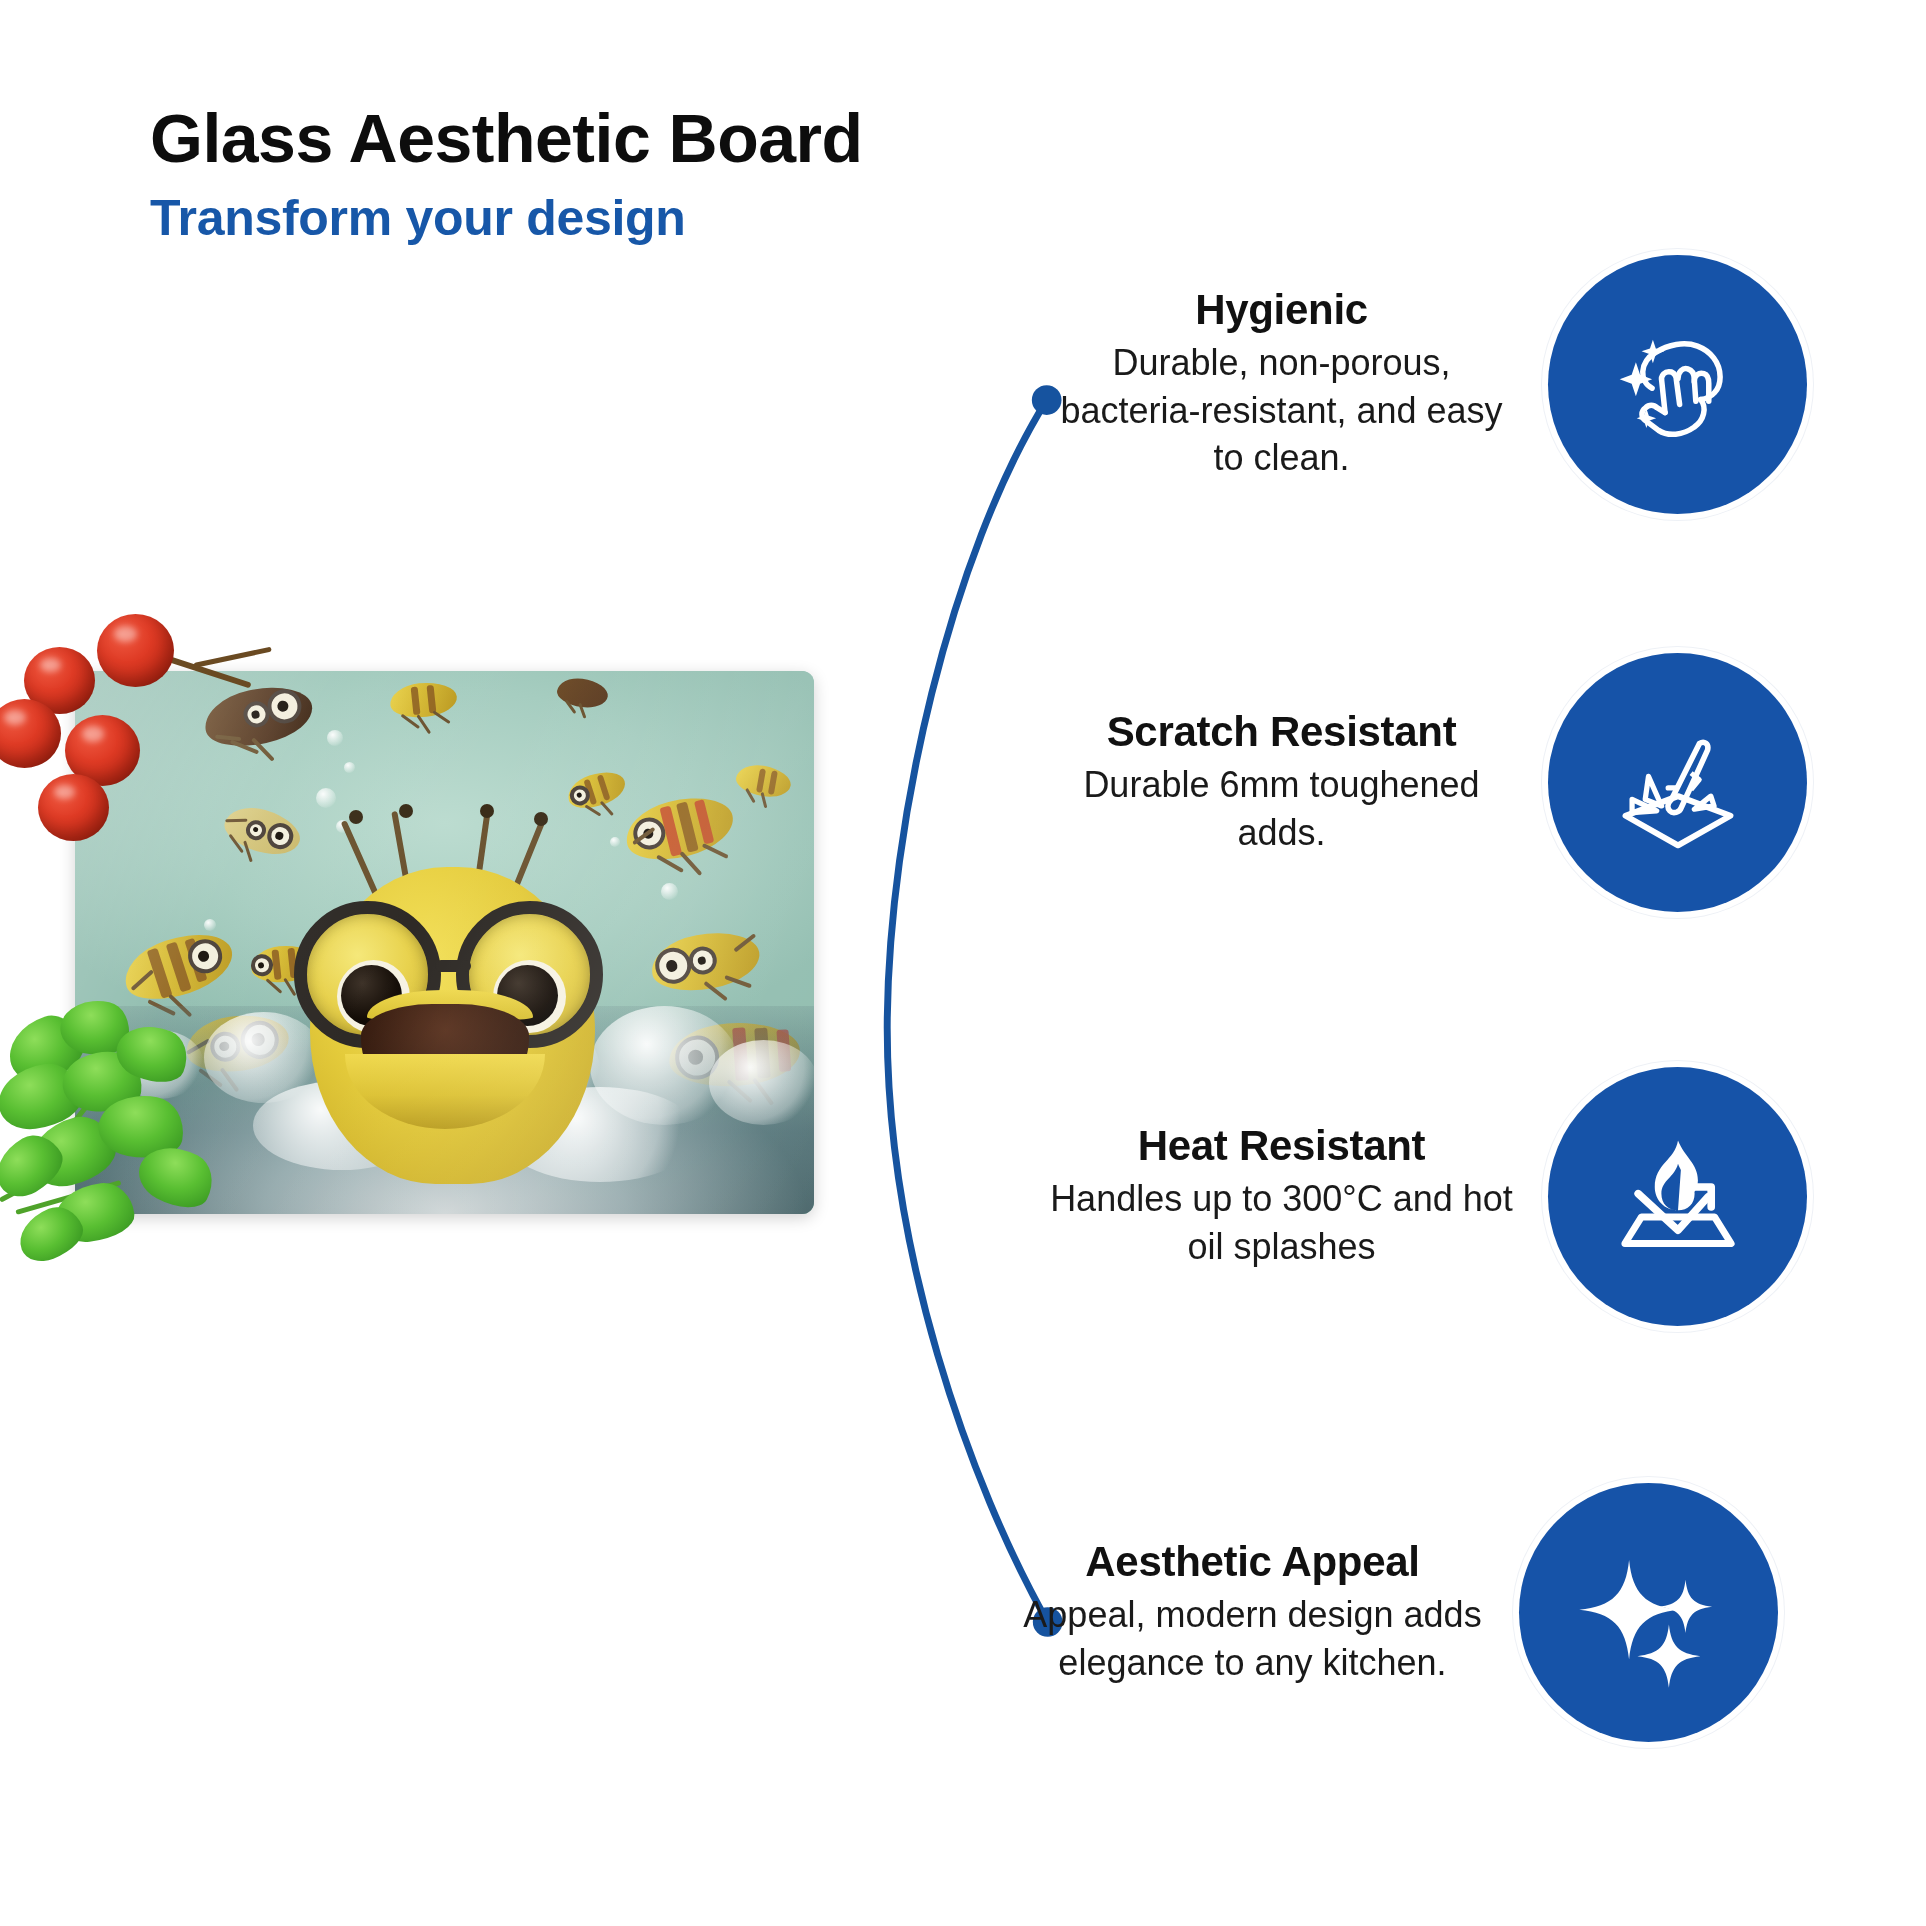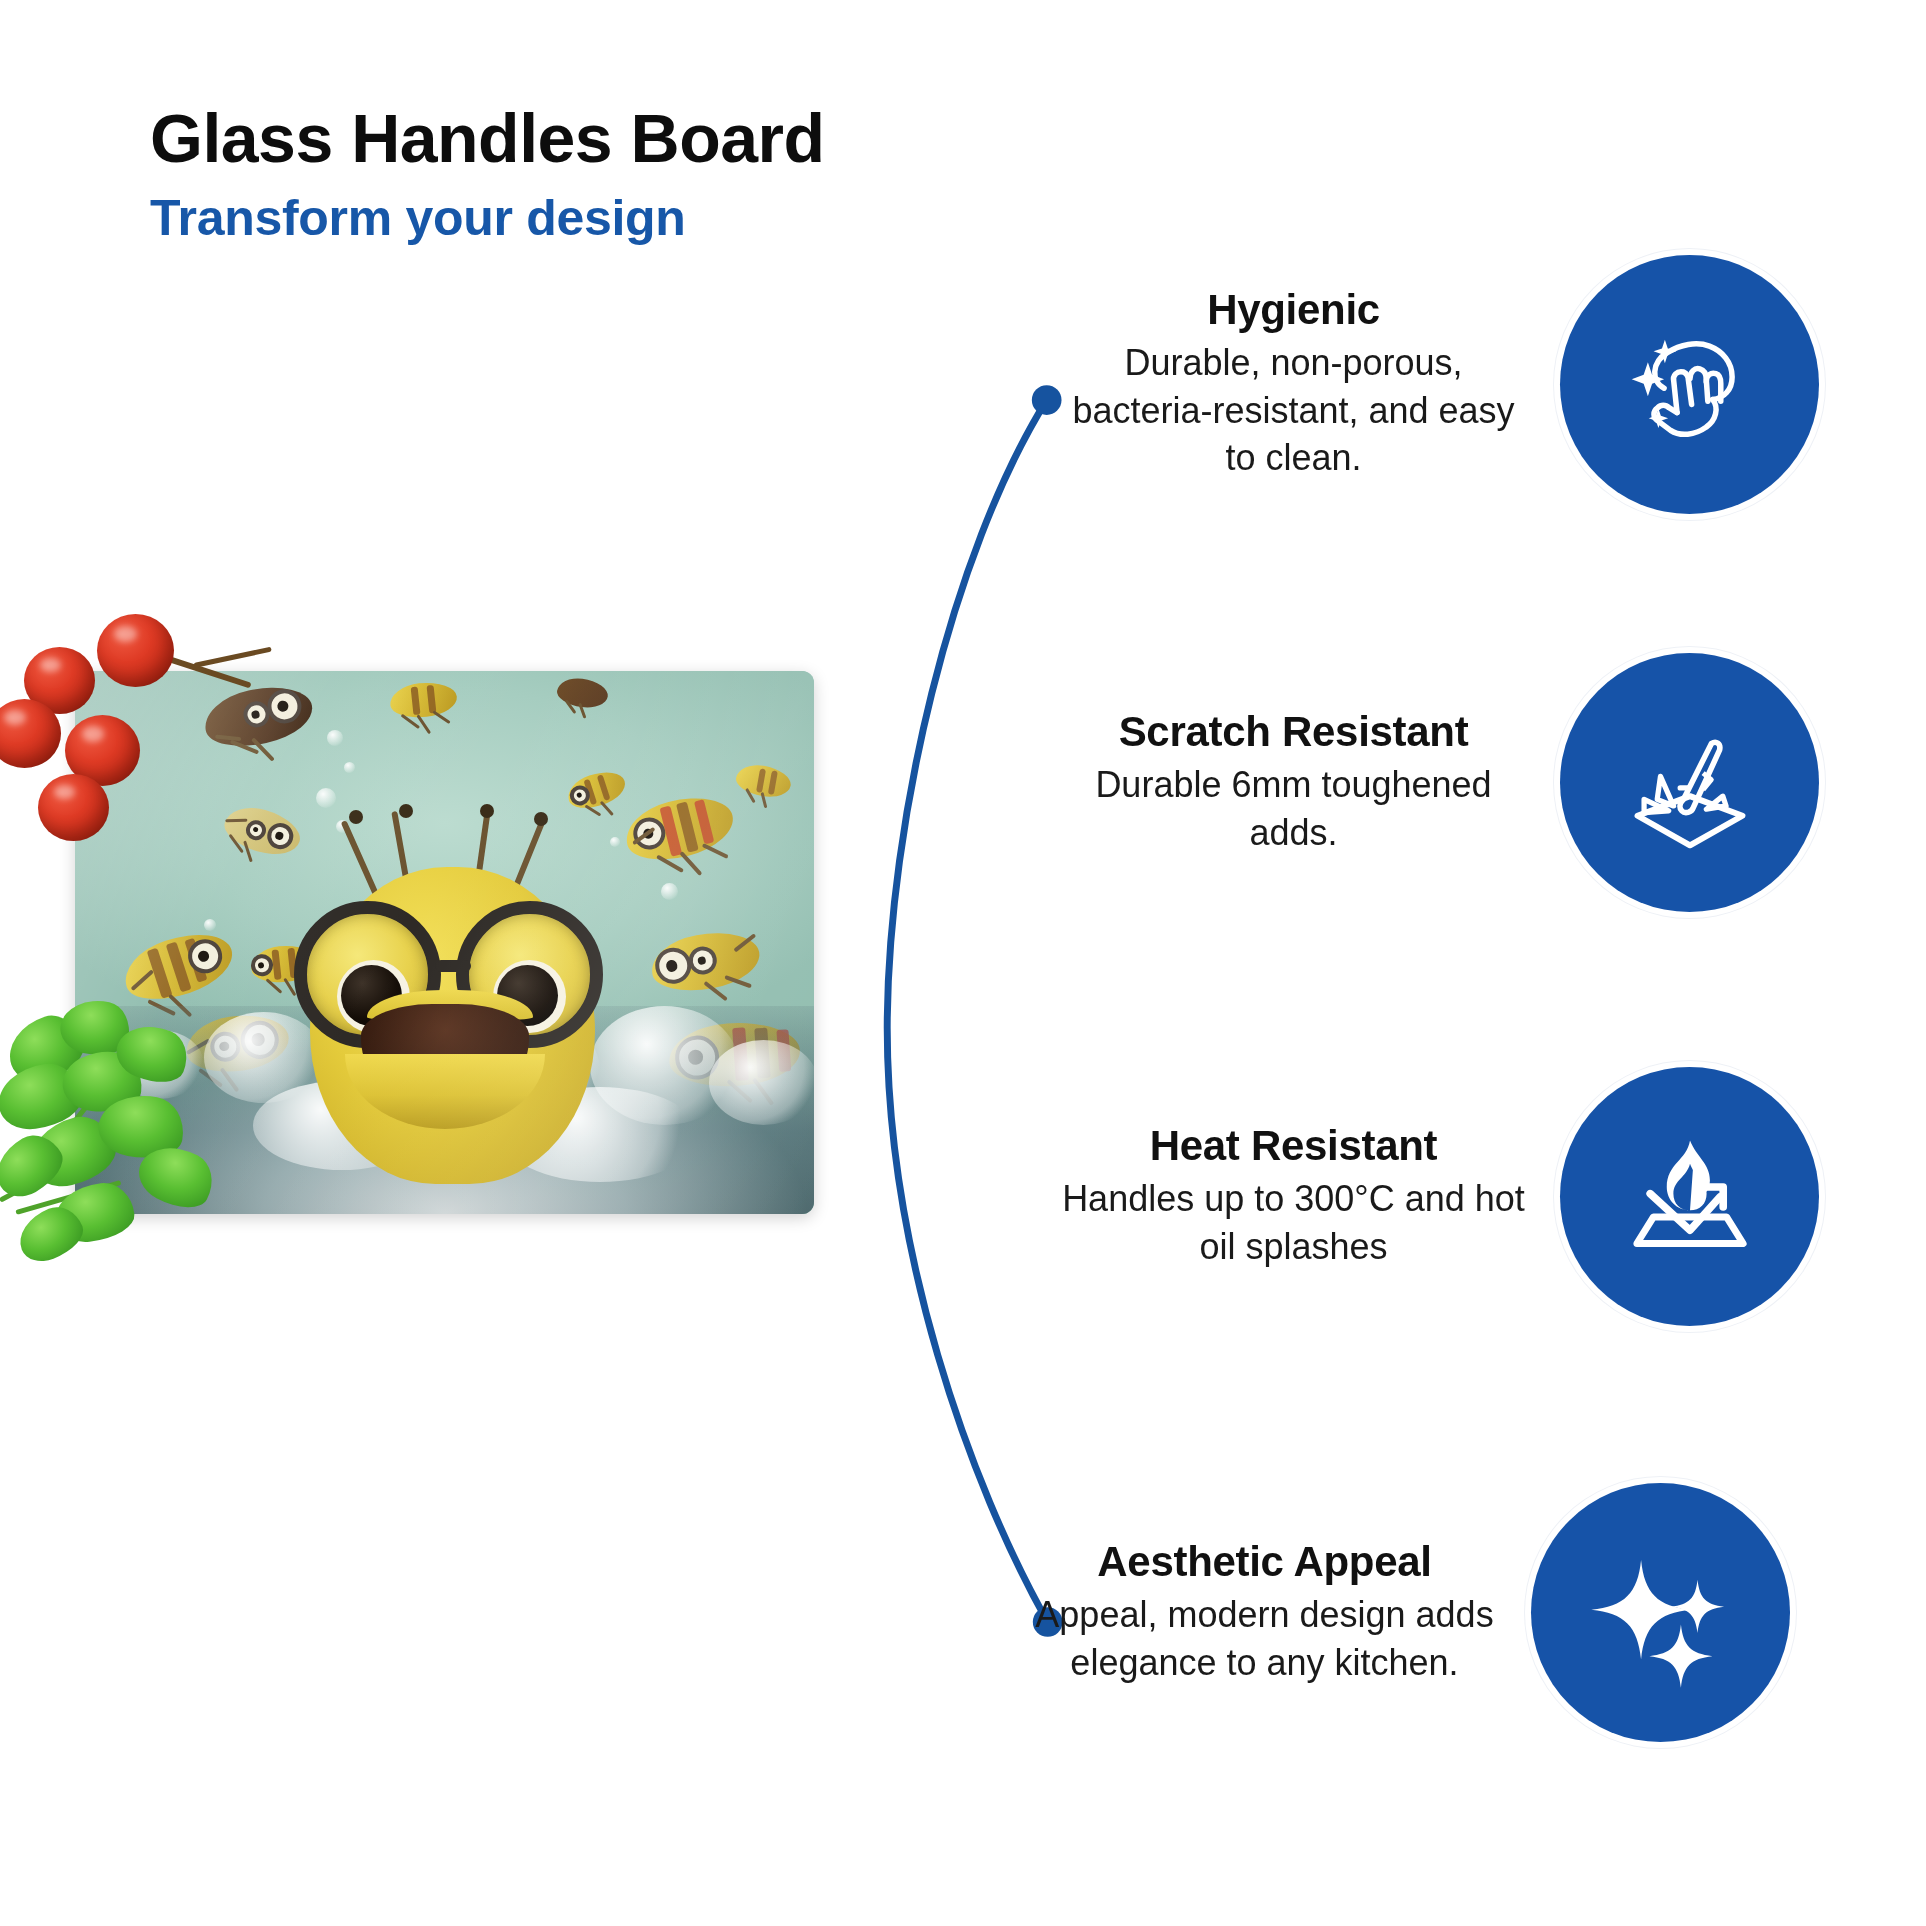--- a/index.html
+++ b/index.html
@@ -217,21 +217,20 @@
   
   .feature {
     position: absolute;
     display: flex;
     align-items: center;
     gap: 0px;
   }
   .feature-text {
     width: 465px;
     text-align: center;
-    margin-left: 12px;
   }
   .feature-title {
     font-family: "Liberation Sans", sans-serif;
     font-size: 42px;
     font-weight: bold;
     color: #111111;
     letter-spacing: -0.3px;
     margin: 0 0 6px 0;
     line-height: 1.1;
   }
@@ -256,21 +255,21 @@
     box-shadow: 0 0 0 6px #ffffff, 0 0 0 7px #eef1f6;
   }
   .icon-circle svg { display: block; }
 </style>
 </head>
 <body>
 
 <div id="canvas">
 
   <div class="header">
-    <div class="title">Glass Handles Board</div>
+    <div class="title">Glass Aesthetic Board</div>
     <div class="subtitle">Transform your design</div>
   </div>
 
   <div class="product-stage">
 
     <div class="board">
       <div class="board-art">
 
         <div class="bubble" style="left:252px;top:59px;width:16px;height:16px;"></div>
         <div class="bubble" style="left:269px;top:91px;width:11px;height:11px;"></div>

